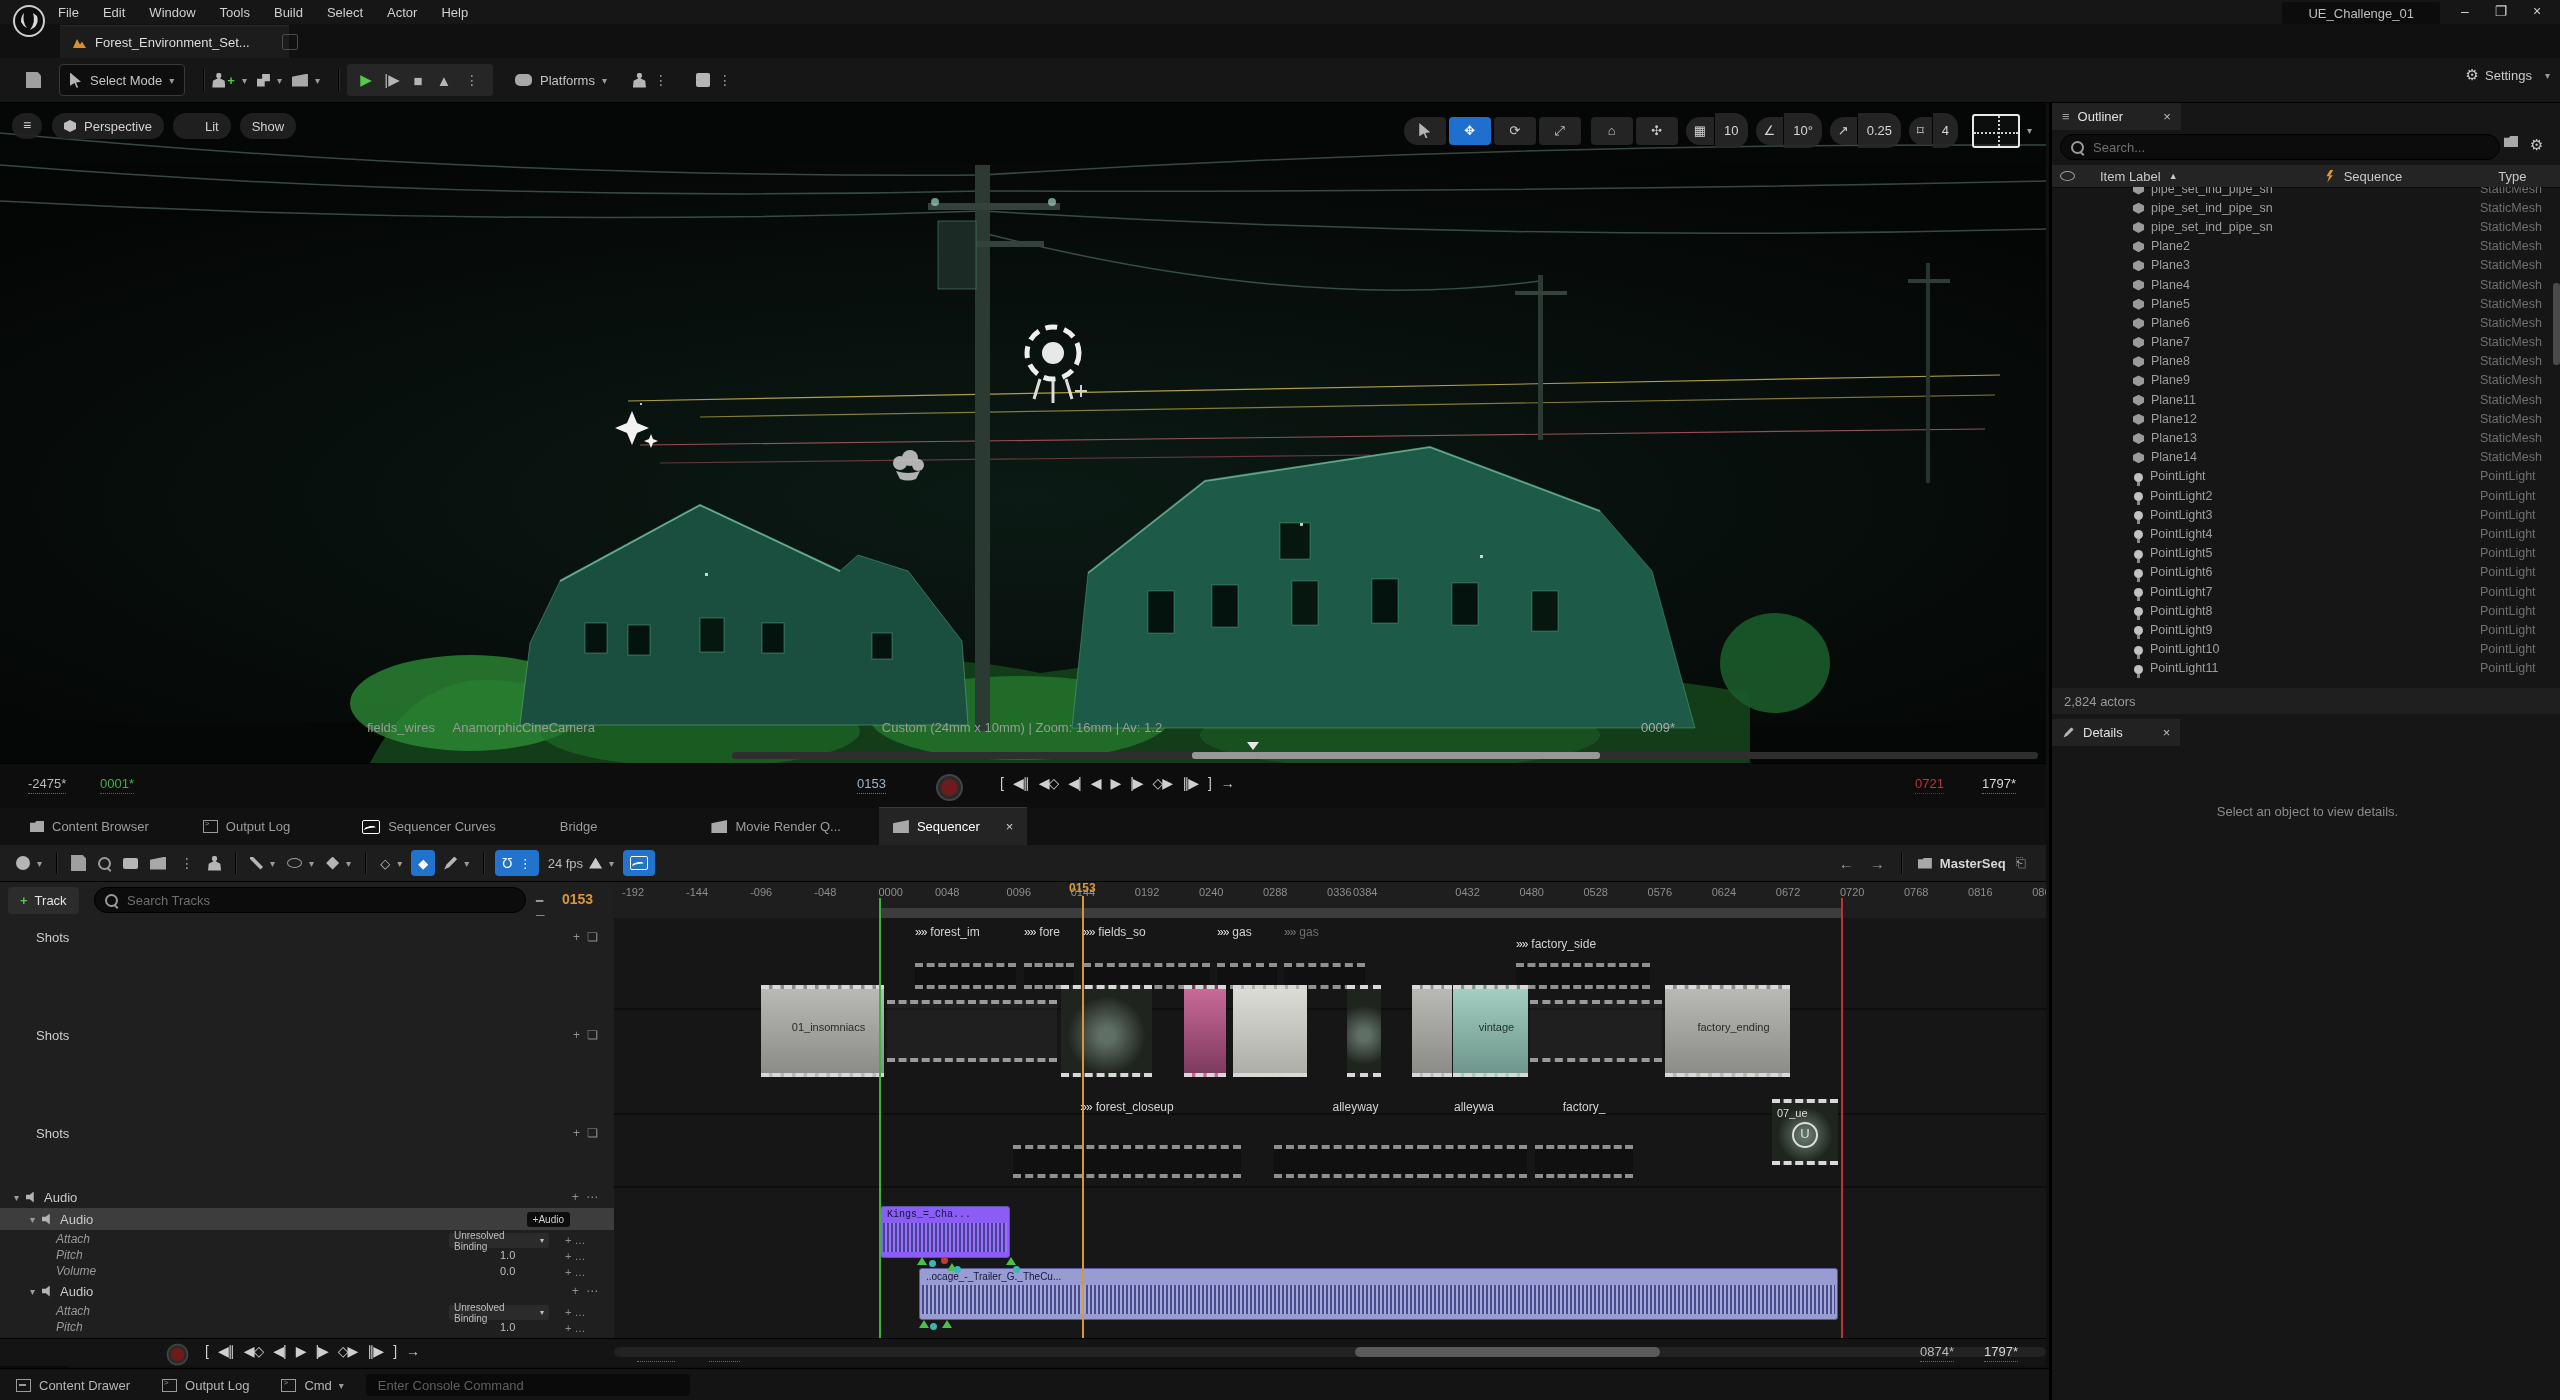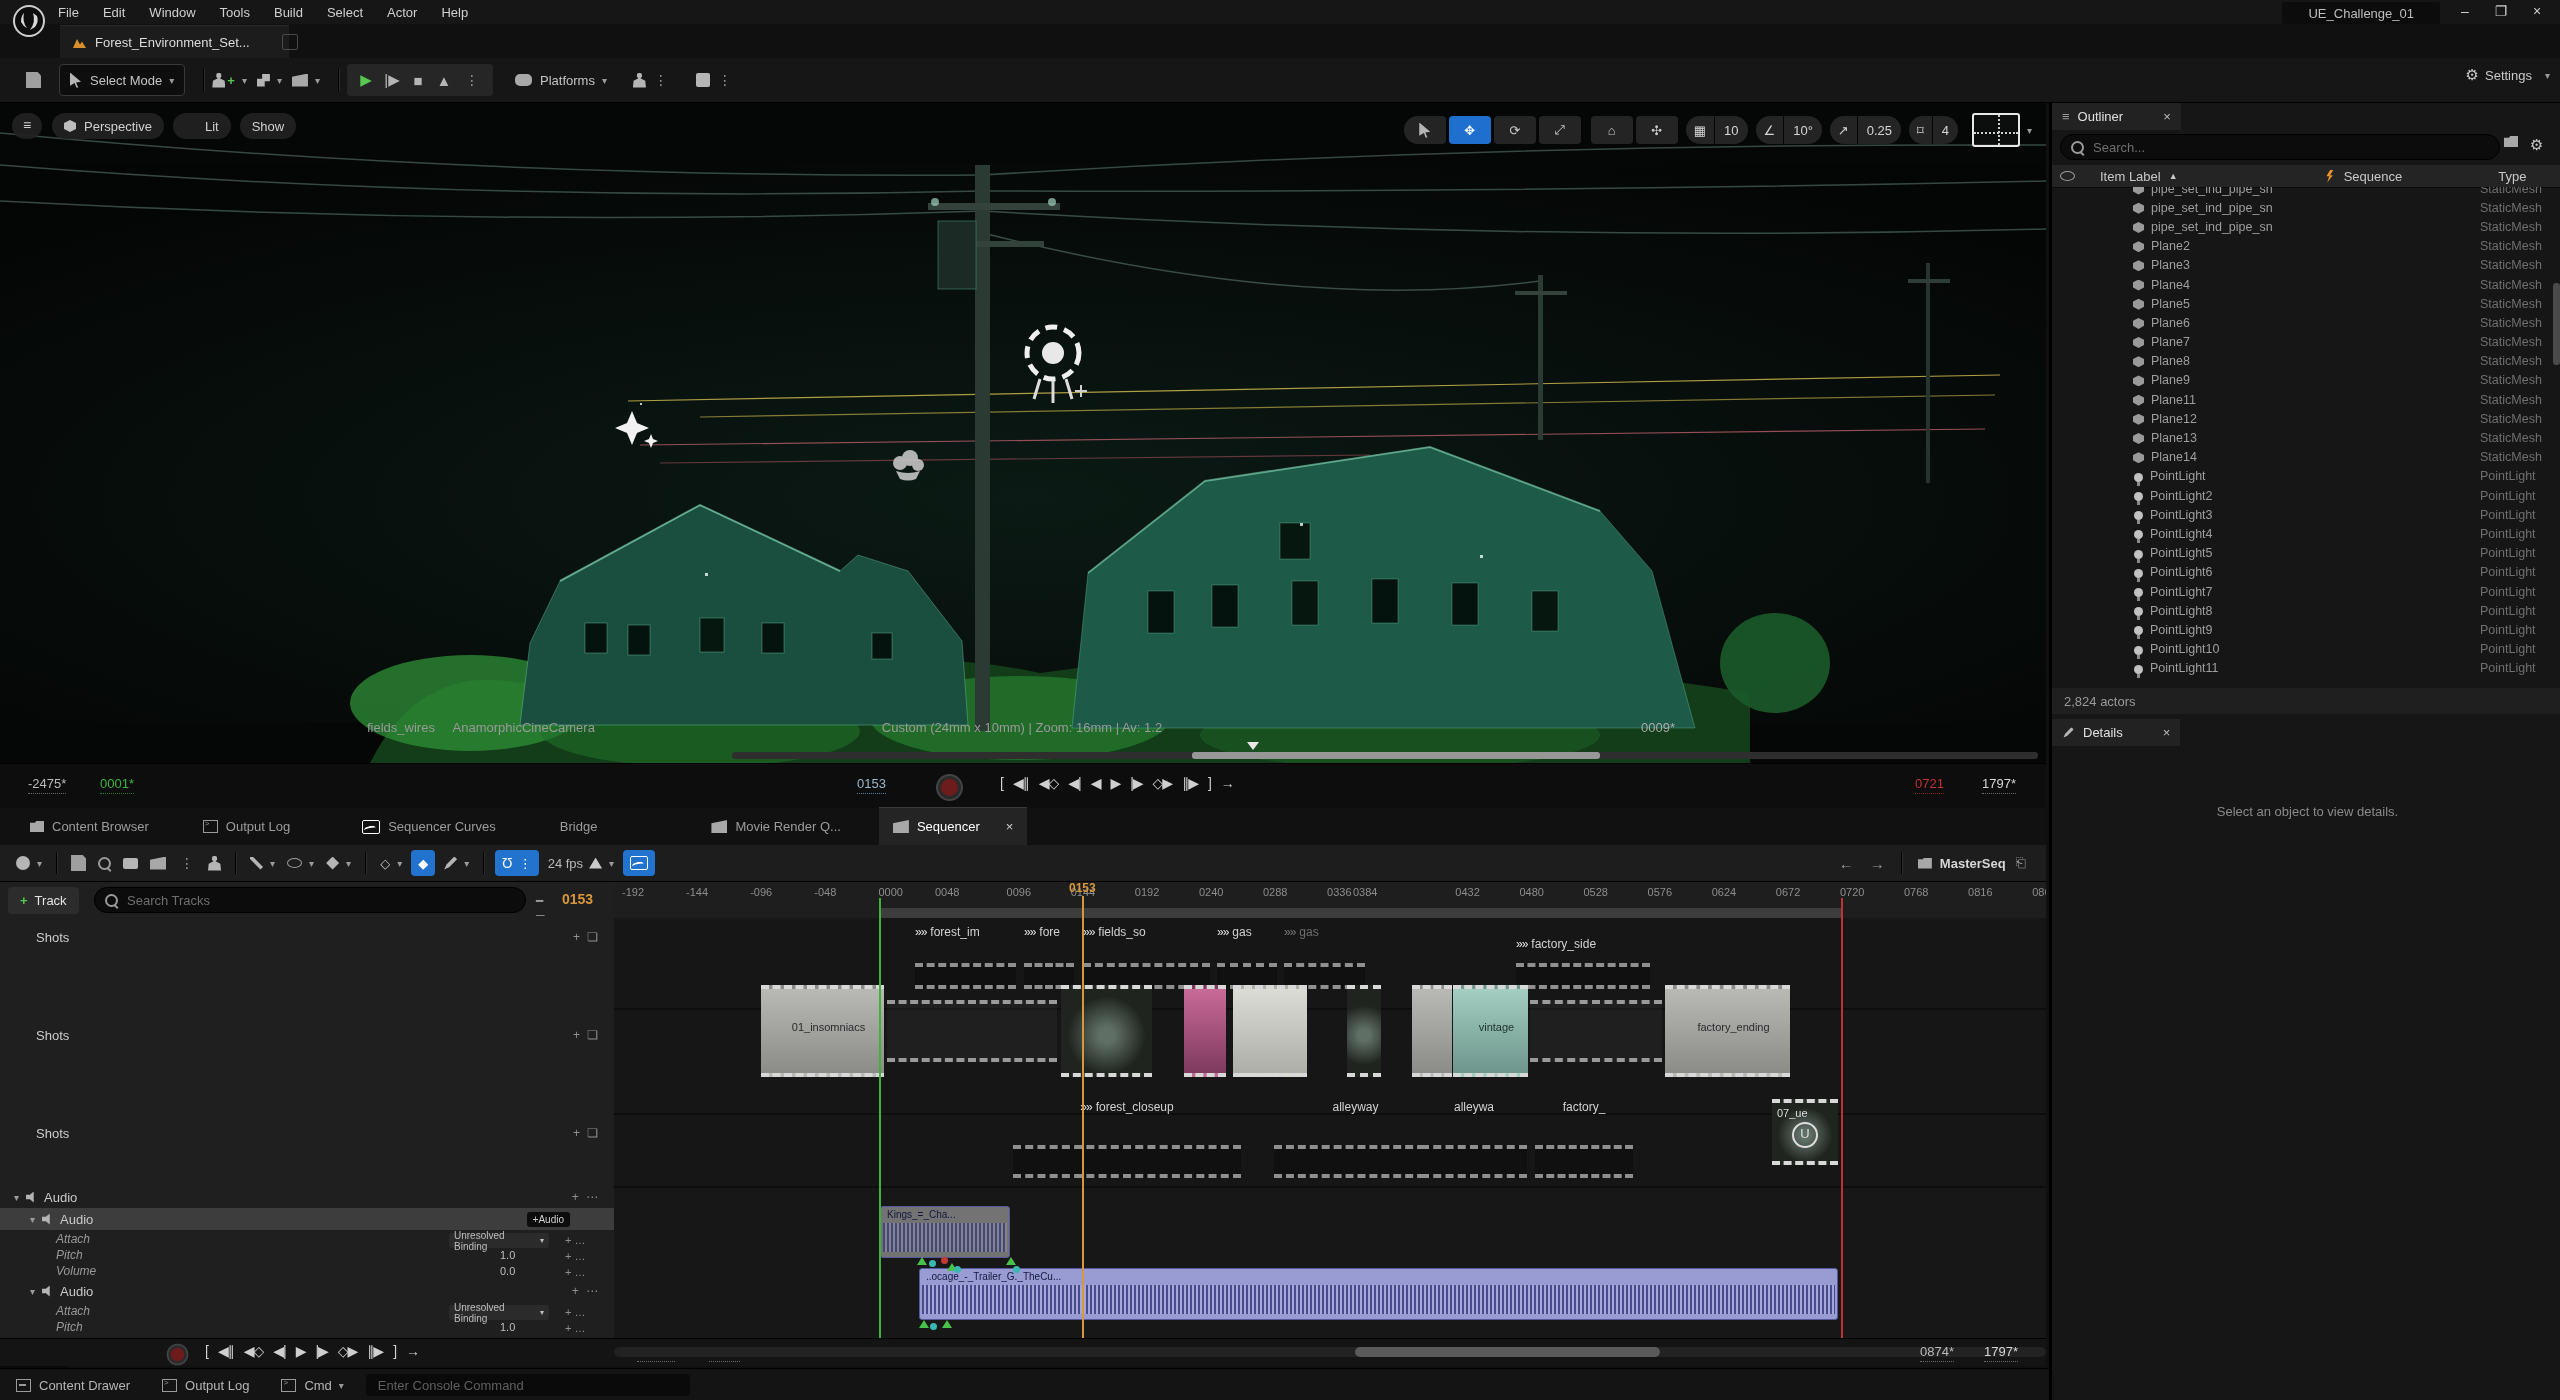--- a/index.html
+++ b/index.html
@@ -75,21 +75,21 @@
   .vp-pill{background:rgba(34,34,34,.92);border-radius:14px;height:26px;display:flex;align-items:center;
            padding:0 12px;color:#d0d0d0;margin-right:9px;font-size:13px;}
   #vp-header-left{left:12px;top:10px;display:flex;align-items:center;}
   #vp-burger{width:30px;height:26px;background:rgba(34,34,34,.92);border-radius:13px;color:#d0d0d0;
              text-align:center;line-height:25px;font-size:14px;margin-right:10px;}
   #vp-tools{right:14px;top:10px;display:flex;align-items:center;}
   .vt-btn{min-width:30px;height:28px;background:rgba(40,40,40,.9);display:flex;align-items:center;justify-content:center;
           color:#c9c9c9;font-size:13px;border-radius:4px;margin-left:3px;padding:0 6px;}
   .vt-btn.first{border-radius:14px 4px 4px 14px;}
   .vt-btn.on{background:#1f6fce;color:#fff;}
-  .vt-val{background:rgba(40,40,40,.9);height:28px;display:flex;align-items:center;padding:0 9px;color:#d5d5d5;border-radius:0 14px 14px 0;margin-left:1px;}
+  .vt-val{background:rgba(40,40,40,.9);height:35px;display:flex;align-items:center;padding:0 9px;color:#d5d5d5;border-radius:0 14px 14px 0;margin-left:1px;}
   .vt-ico{background:rgba(40,40,40,.9);height:28px;display:flex;align-items:center;padding:0 8px;color:#d5d5d5;border-radius:14px 0 0 14px;margin-left:8px;}
   #vp-layout{width:44px;height:30px;border:2px solid #e8e8e8;border-radius:3px;margin-left:14px;position:relative;background:rgba(20,20,20,.5);}
   #vp-layout::before{content:"";position:absolute;left:55%;top:0;bottom:0;border-left:2px dotted #cfcfcf;}
   #vp-layout::after{content:"";position:absolute;top:55%;left:0;right:0;border-top:2px dotted #cfcfcf;}
   #vp-campill{font-size:13px;color:#9a9a9a;}
   #vp-scrub-track{left:732px;top:649px;width:1306px;height:7px;background:#2e2e2e;border-radius:3px;}
   #vp-scrub-thumb{left:1192px;top:649px;width:408px;height:7px;background:#979797;border-radius:3px;}
   #vp-marker{left:1247px;top:639px;width:0;height:0;border-left:6px solid transparent;border-right:6px solid transparent;border-top:8px solid #e8e8e8;}
 
   
@@ -134,21 +134,21 @@
   .clipname .adv{color:#e2e2e2;letter-spacing:-1px;margin-right:4px;}
   .thumb{position:absolute;box-sizing:border-box;border-top:4px dashed #d8d8d8;border-bottom:4px dashed #d8d8d8;overflow:hidden;}
   .thumb .tlabel{position:absolute;left:0;right:0;top:38%;text-align:center;font-size:11px;padding-left:12px;}
   .tone-light{background:linear-gradient(#b9b9b6,#8b8b88);} .tone-light .tlabel{color:#2a2a2a;}
   .tone-lighter{background:linear-gradient(#dcdcd6,#aeaea8);}
   .tone-dark{background:radial-gradient(circle at 50% 55%,#5f6f66 0 12%,#20241f 60%);} .tone-dark .tlabel{color:#ddd;}
   .tone-pink{background:linear-gradient(#c96a98,#7e3a5e);}
   .tone-teal{background:linear-gradient(#a4cec2,#6e968c);} .tone-teal .tlabel{color:#1e2f2a;}
   .vline{position:absolute;top:14px;bottom:0;width:2px;}
   .audio-clip{position:absolute;border-radius:3px;border:1px solid #555a9e;overflow:hidden;}
-  .aclip-a{background:#737373;}
+  .aclip-a{background:#8b5cf6;font-family:Liberation Mono, monospace;}
   .aclip-b{background:#989cd2;}
   .wave{position:absolute;left:2px;right:2px;top:16px;bottom:5px;
         background:repeating-linear-gradient(90deg,rgba(58,62,130,.85) 0 2px,rgba(255,255,255,.12) 2px 4px);}
   .aclip-label{position:absolute;left:6px;top:2px;font-size:10px;color:#14163f;white-space:nowrap;}
   .key-tri{position:absolute;width:0;height:0;border-left:5px solid transparent;border-right:5px solid transparent;border-bottom:8px solid #49c24d;}
   .key-dot{position:absolute;width:7px;height:7px;border-radius:50%;background:#39b8b0;}
   .key-red{position:absolute;width:7px;height:7px;border-radius:50%;background:#c23a32;}
   .aud-label-row{position:absolute;left:0;width:614px;display:flex;align-items:center;color:#c9c9c9;}
   .aud-prop{position:absolute;left:56px;font-style:italic;color:#9a9a9a;font-size:12px;}
   .aud-dd{position:absolute;left:449px;width:100px;height:15px;background:#2b2b2b;border-radius:3px;font-size:10px;

